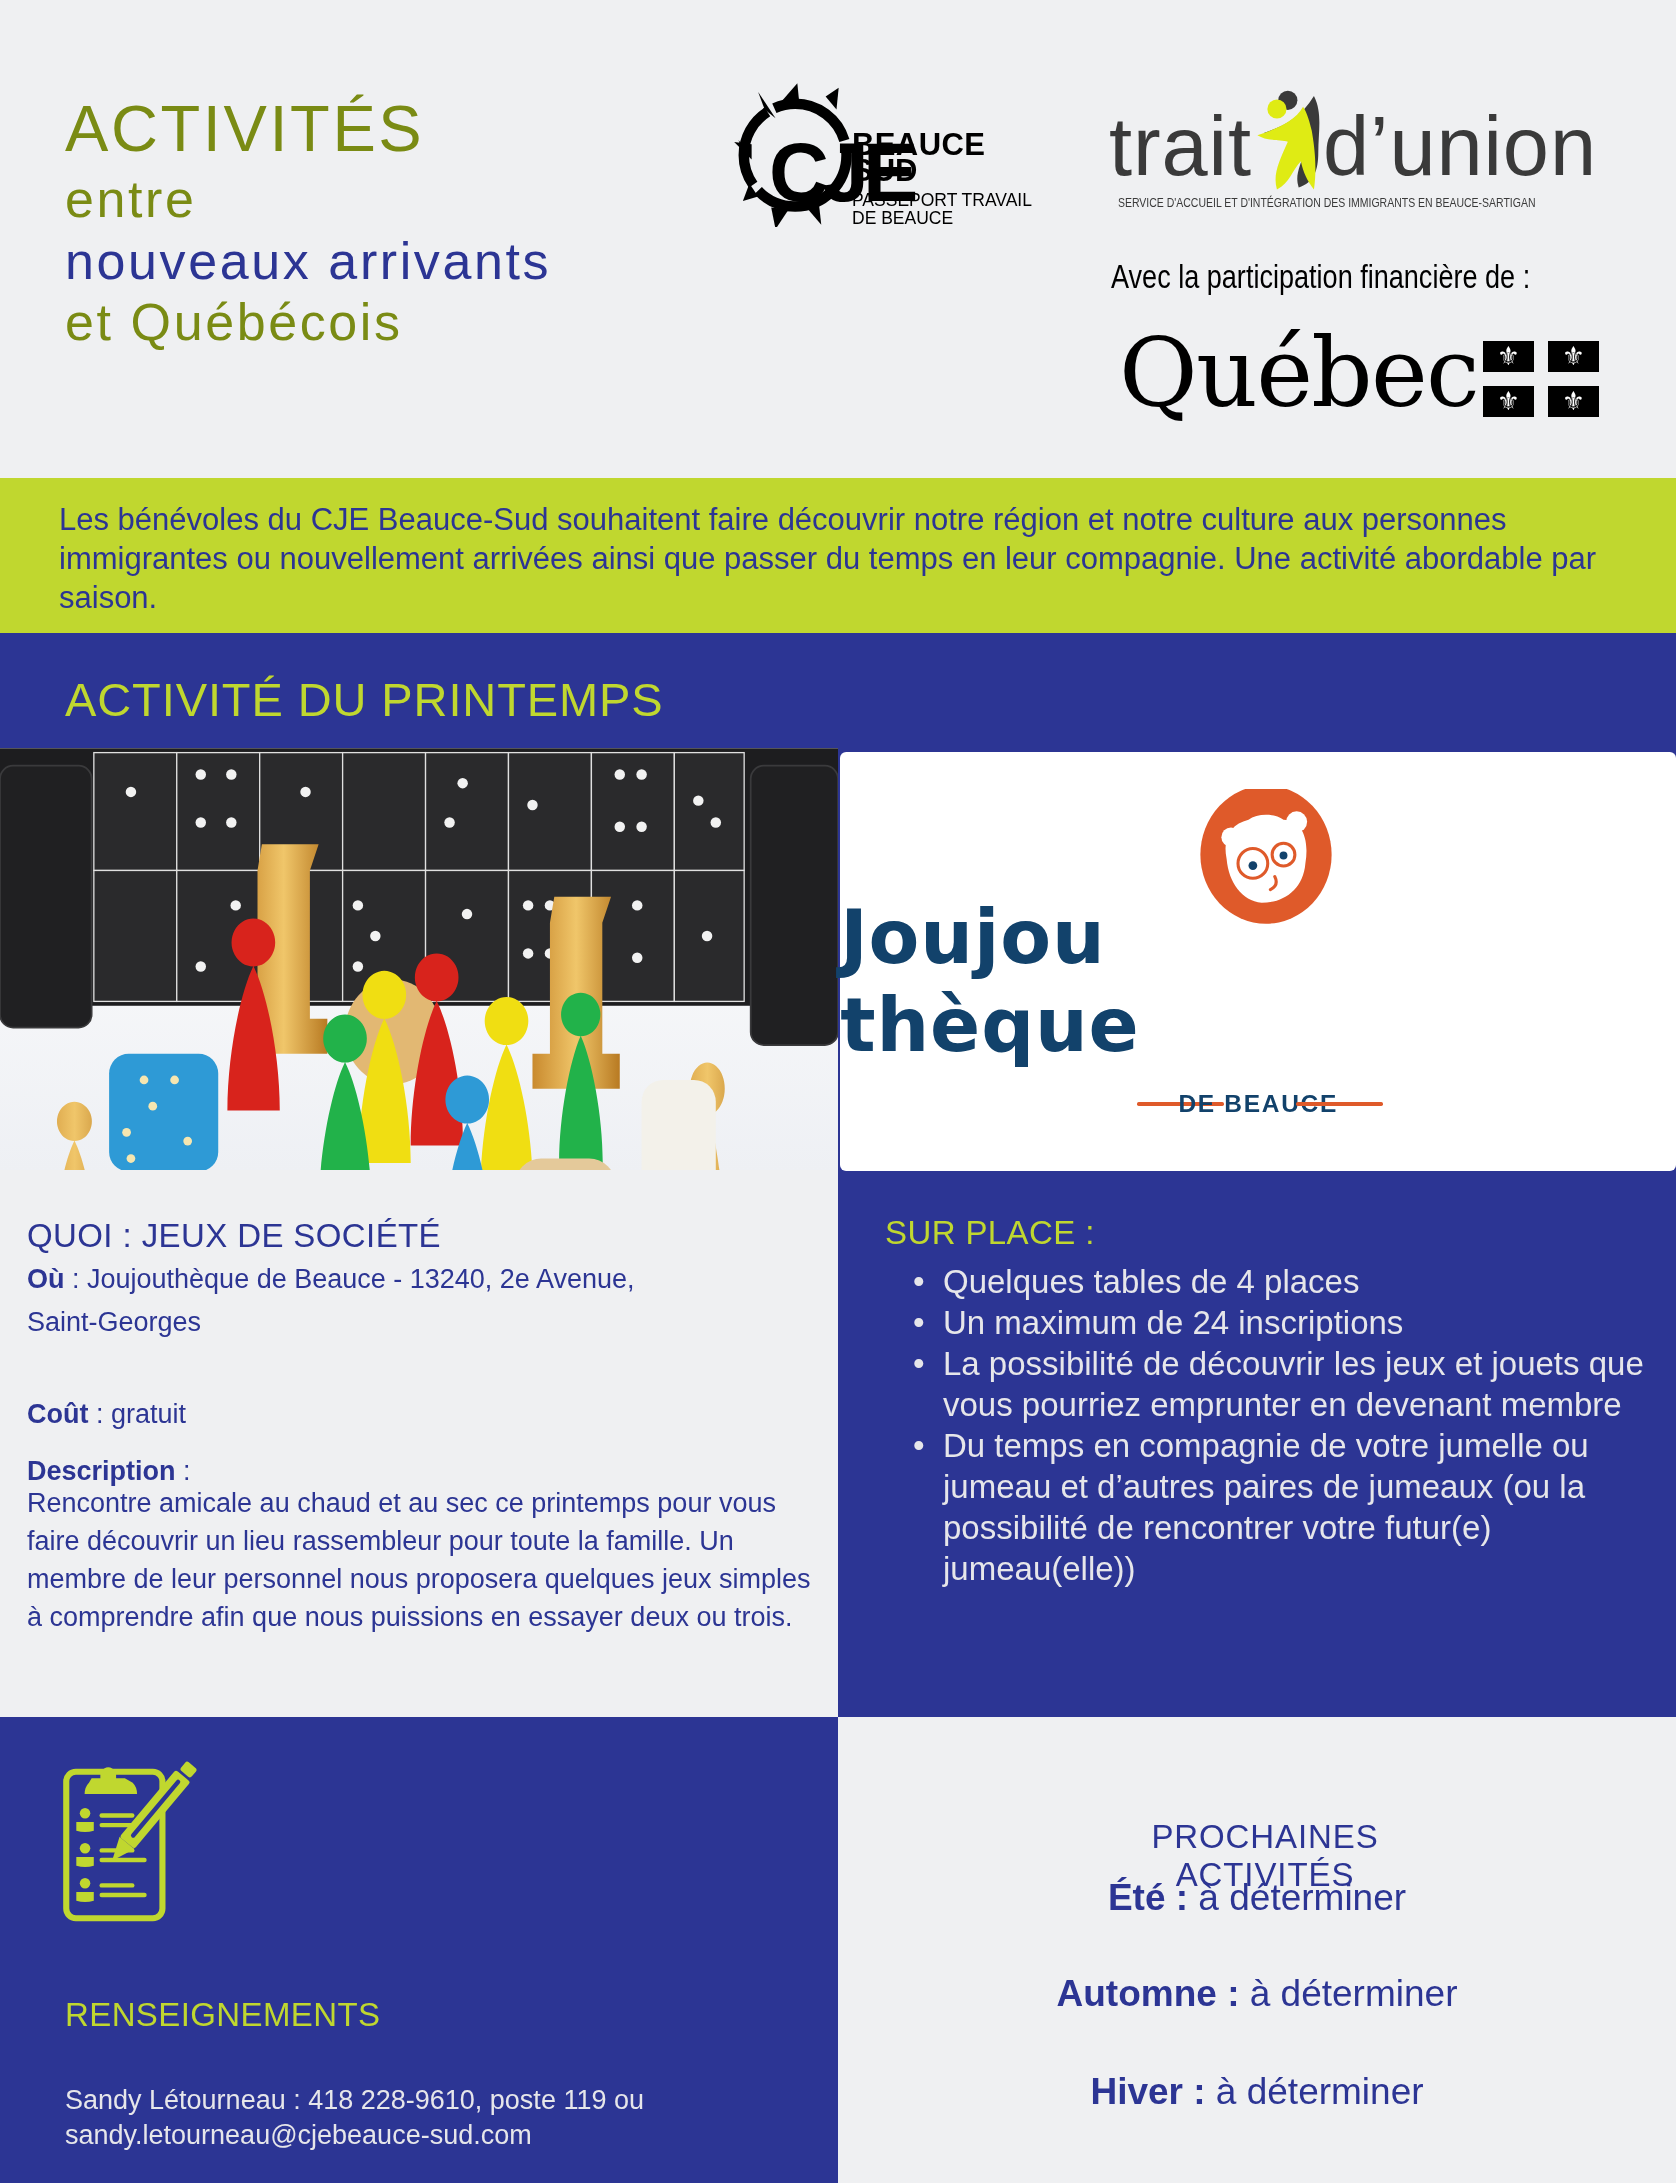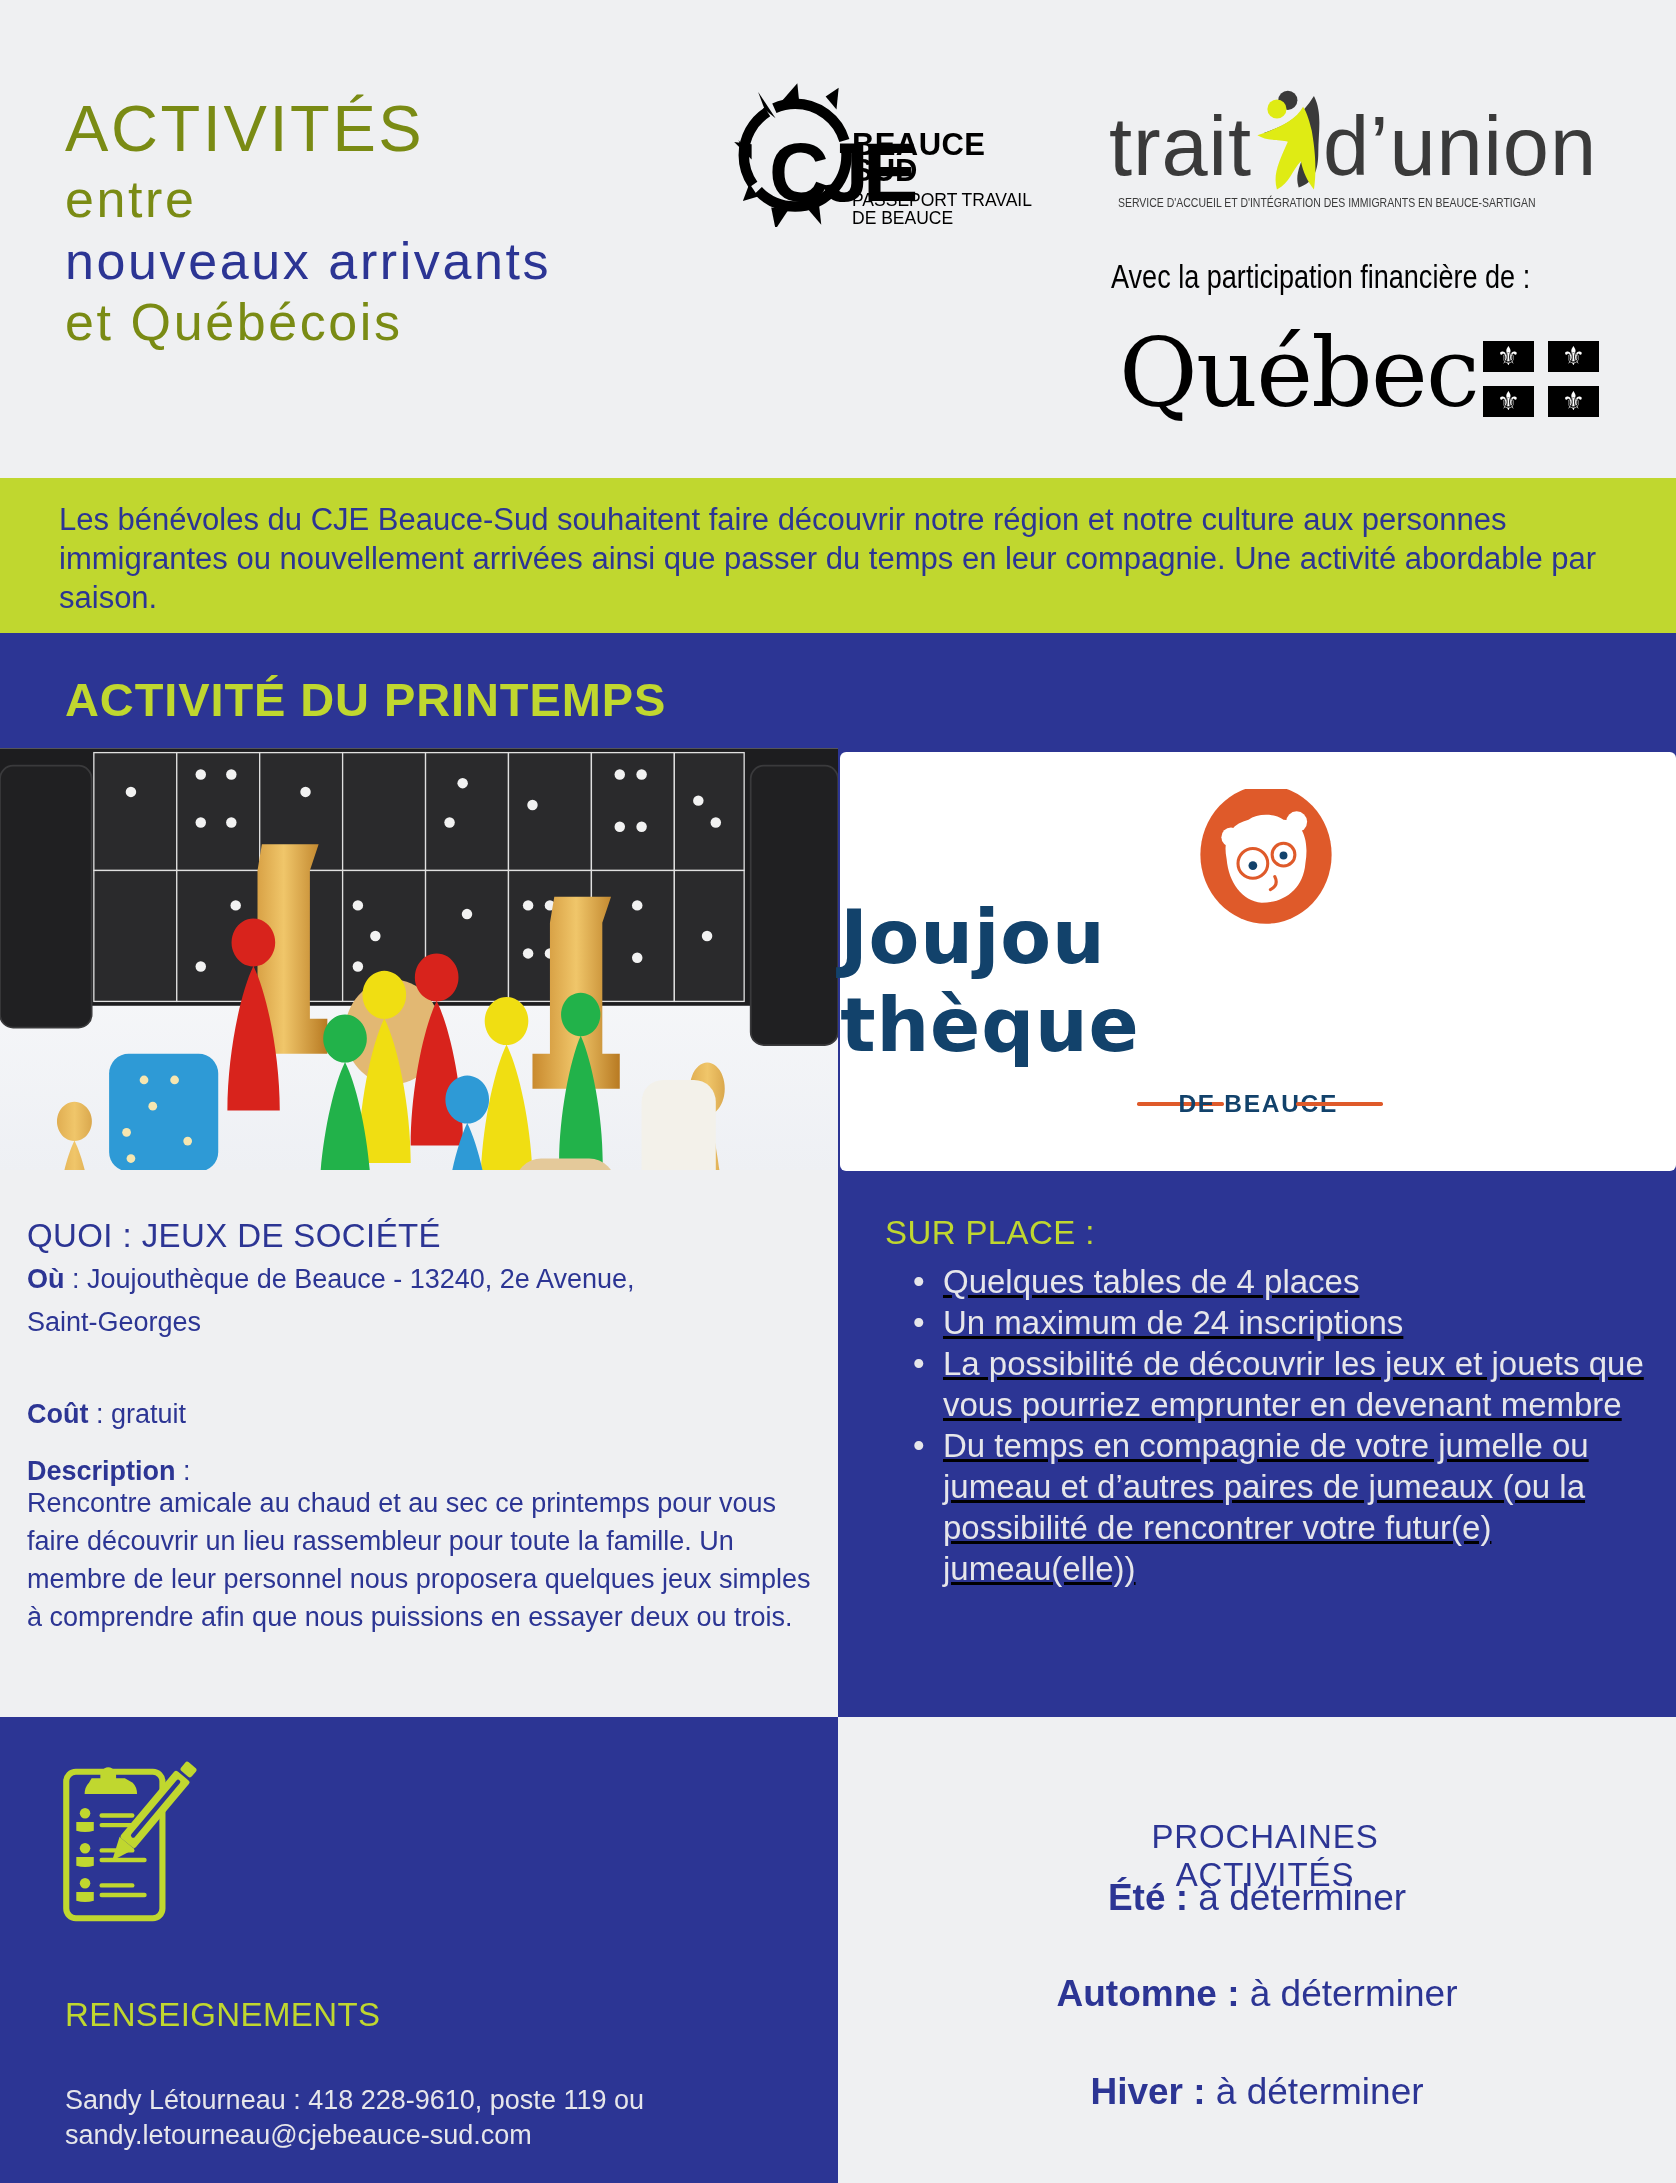--- a/index.html
+++ b/index.html
@@ -39,21 +39,21 @@
   .quebec { left: 1119px; top: 325px; font-family: "DejaVu Serif", "Liberation Serif", serif; font-size: 96px; color: #000; line-height: 1; letter-spacing: -1.7px; }
   .flags { left: 1483px; top: 341px; width: 117px; height: 79px; }
   .flag { position: absolute; width: 51px; height: 31px; background: #000; color: #fff; font-size: 26px; line-height: 31px; text-align: center; }
 
   
   .intro { left: 0; top: 478px; width: 1677px; height: 155px; background: #c0d72f; }
   .intro p { position: absolute; left: 59px; top: 22px; width: 1572px; font-size: 31px; line-height: 39px; color: #2c3594; }
 
   
   .spring { left: 0; top: 633px; width: 1677px; height: 118px; background: #2c3594; }
-  .spring h2 { position: absolute; left: 65px; top: 39px; font-size: 47px; font-weight: bold; color: #c0d72f; letter-spacing: 0.9px; }
+  .spring h2 { position: absolute; left: 65px; top: 39px; font-size: 47px; font-weight: normal; color: #c0d72f; letter-spacing: 0.9px; }
 
   
   .photo { left: 0; top: 748px; width: 838px; height: 423px; background: #f7f7f9; overflow: hidden; }
 
   
   .jtq-wrap { left: 838px; top: 748px; width: 838px; height: 432px; background: #2c3594; }
   .jtq { position: absolute; left: 2.2px; top: 4.4px; width: 836px; height: 419px; background: #fff; border-radius: 6.1px; }
   .jtq .t1, .jtq .t2 { position: absolute; width: 100%; text-align: left; font-size: 74px; color: #12426b; line-height: 1; font-weight: bold; font-family: "DejaVu Sans", sans-serif; letter-spacing: 0.9px; }
   .jtq .t1 { top: 148px; }
   .jtq .t2 { top: 236px; }
@@ -63,21 +63,21 @@
   
   .quoi { left: 0; top: 1170px; width: 838px; height: 546px; background: #eff0f2; }
   .quoi h3 { position: absolute; left: 27px; top: 47px; font-size: 33px; font-weight: normal; color: #2c3594; letter-spacing: 0.4px; }
   .quoi .row { position: absolute; left: 27px; font-size: 27px; color: #2c3594; line-height: 1; }
   .quoi .row b { font-weight: bold; }
   .quoi .para { position: absolute; left: 27px; top: 319px; width: 786px; font-size: 27px; line-height: 38px; color: #2c3594; }
 
   
   .sur { left: 838px; top: 1179px; width: 838px; height: 538px; background: #2c3594; padding-left: 45px; }
   .sur h3 { position: absolute; left: 47px; top: 35px; font-size: 33px; font-weight: normal; color: #c0d72f; letter-spacing: 0.4px; }
-  .sur ul { position: absolute; left: 105px; top: 82px; width: 716px; list-style: none; text-decoration: underline; }
+  .sur ul { position: absolute; left: 105px; top: 82px; width: 716px; list-style: none; }
   .sur li { position: relative; font-size: 33px; line-height: 41px; color: #e6e6ea; }
   .sur li::before { content: "•"; position: absolute; left: -30px; top: 0; color: #e6e6ea; }
 
   
   .rens { left: 0; top: 1717px; width: 838px; height: 518px; background: #2c3594; }
   .rens .icon { position: absolute; left: 61px; top: 35px; }
   .rens h3 { position: absolute; left: 65px; top: 279px; font-size: 33px; font-weight: normal; color: #c0d72f; letter-spacing: 0.4px; }
   .rens .c1, .rens .c2 { position: absolute; left: 65px; font-size: 27px; color: #e6e6ea; line-height: 1; }
   .rens .c1 { top: 370px; }
   .rens .c2 { top: 405px; }

